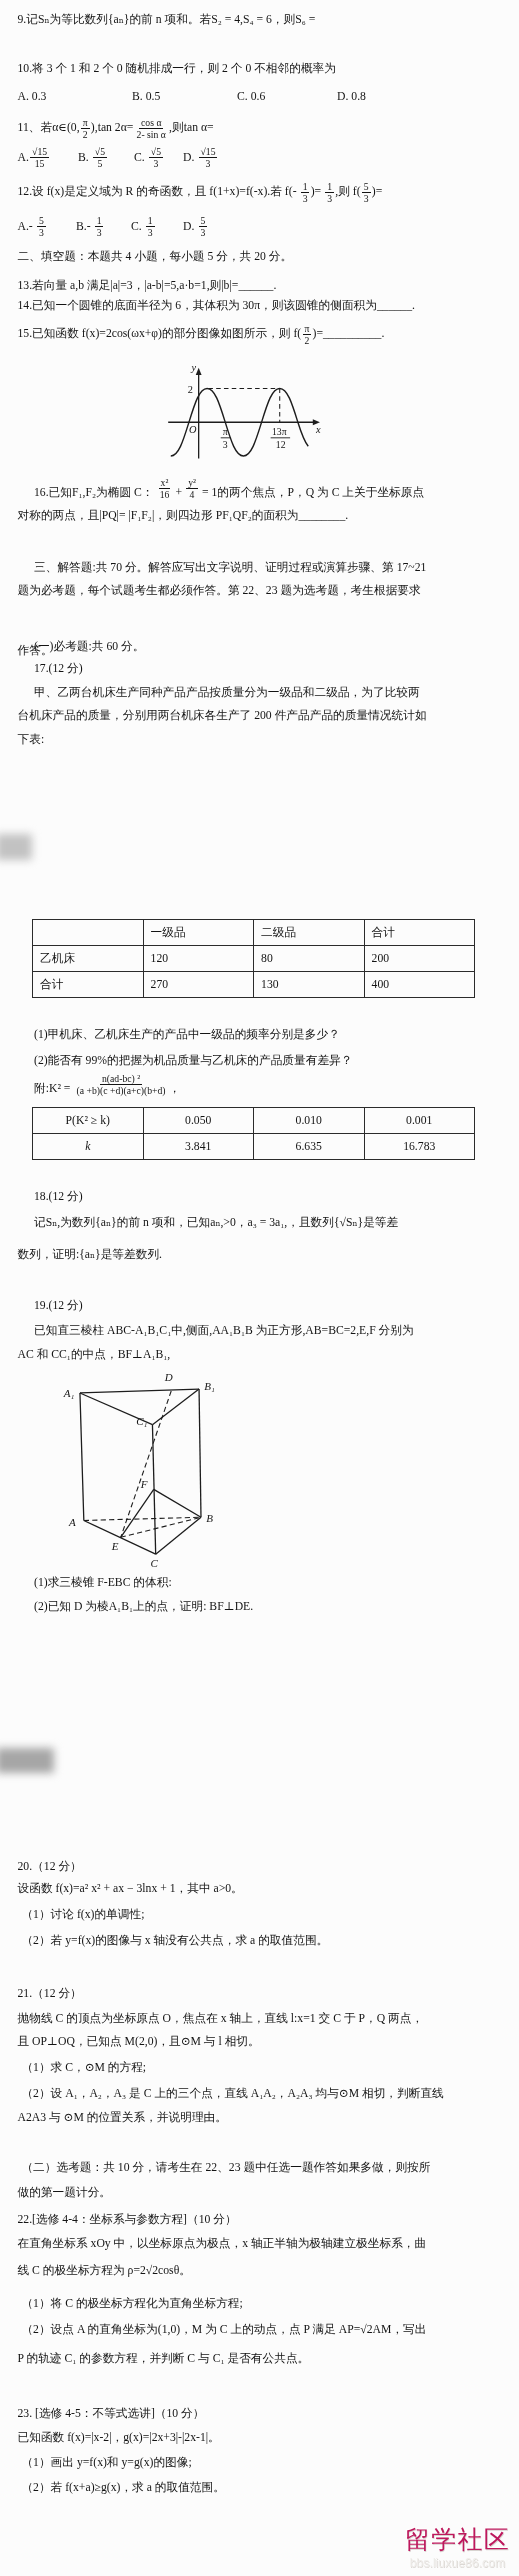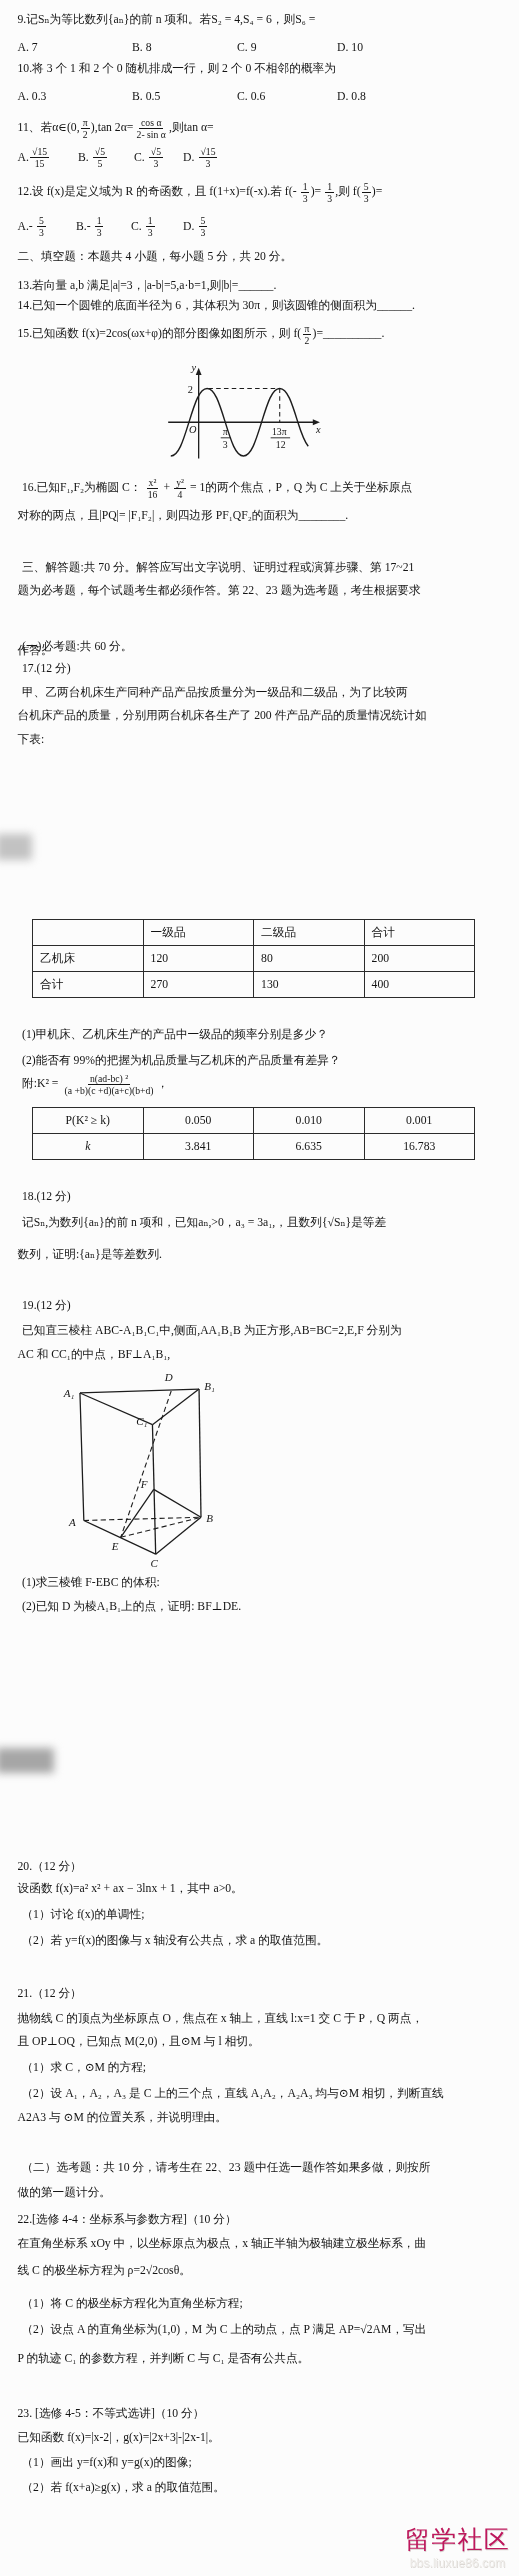--- a/index.html
+++ b/index.html
@@ -1,21 +1,21 @@
 <!DOCTYPE html>
 <html style="font-size:10.4px"><head>
 <meta charset="utf-8">
 <style>
   html,body{margin:0;padding:0;background:#e8e8e8;}
   #page{position:relative;width:520px;height:2576px;background:#fcfcfc;margin:0 auto;
         font-family:"Liberation Serif","DejaVu Serif",serif;color:#141414;overflow:hidden;}
   .ln{position:absolute;left:17.5px;display:flex;align-items:center;font-size:11.7px;
       line-height:1.25;white-space:pre;}
   .ln span{white-space:pre;}
-  .ind{left:22px;}
+  .ind{left:34px;align-items:flex-end;}
   .sub{left:21.4px;}
   .optrow{position:absolute;left:0;top:0;width:520px;height:17px;}
   .opt{position:absolute;display:inline-flex;align-items:center;font-size:11.7px;white-space:pre;}
   .frac{display:inline-flex;flex-direction:column;align-items:center;vertical-align:middle;
         font-size:9.7px;line-height:1.15;margin:0 1.3px;}
   .frac .fn{display:block;border-bottom:0.9px solid #141414;padding:0 1.9px;text-align:center;}
   .frac .fd{display:block;padding:0 1.9px;text-align:center;}
   table.grid{position:absolute;border-collapse:collapse;table-layout:fixed;width:443px;
         font-size:11.7px;}
   table.grid td{border:1.3px solid #2b2b2b;height:25px;padding:0 0 0 7.1px;vertical-align:middle;}
@@ -28,26 +28,20 @@
       text-shadow:0.6px 0.6px 0.6px #d8d4d0,-0.6px -0.6px 0.6px #ffffff;}
   .wm .wm-url{font-size:12.3px;color:#eeece9;text-shadow:0.6px 0.6px 0.6px #dcd8d4;}
   svg text{font-family:"Liberation Serif","DejaVu Serif",serif;fill:#141414;}
 </style>
 </head>
 <body>
 
 <div id="page">
 
   <div class="ln" style="top:13px">9.记Sₙ为等比数列{aₙ}的前 n 项和。若S₂ = 4,S₄ = 6，则S₆ =</div>
-  <div class="optrow" style="top:41px">
-    <span class="opt" style="left:17.5px">A. 7</span>
-    <span class="opt" style="left:132px">B. 8</span>
-    <span class="opt" style="left:237px">C. 9</span>
-    <span class="opt" style="left:337px">D. 10</span>
-  </div>
 
   <div class="ln" style="top:62px">10.将 3 个 1 和 2 个 0 随机排成一行，则 2 个 0 不相邻的概率为</div>
   <div class="optrow" style="top:90px">
     <span class="opt" style="left:17.5px">A. 0.3</span>
     <span class="opt" style="left:132px">B. 0.5</span>
     <span class="opt" style="left:237px">C. 0.6</span>
     <span class="opt" style="left:337px">D. 0.8</span>
   </div>
 
   <div class="ln" style="top:117px">

